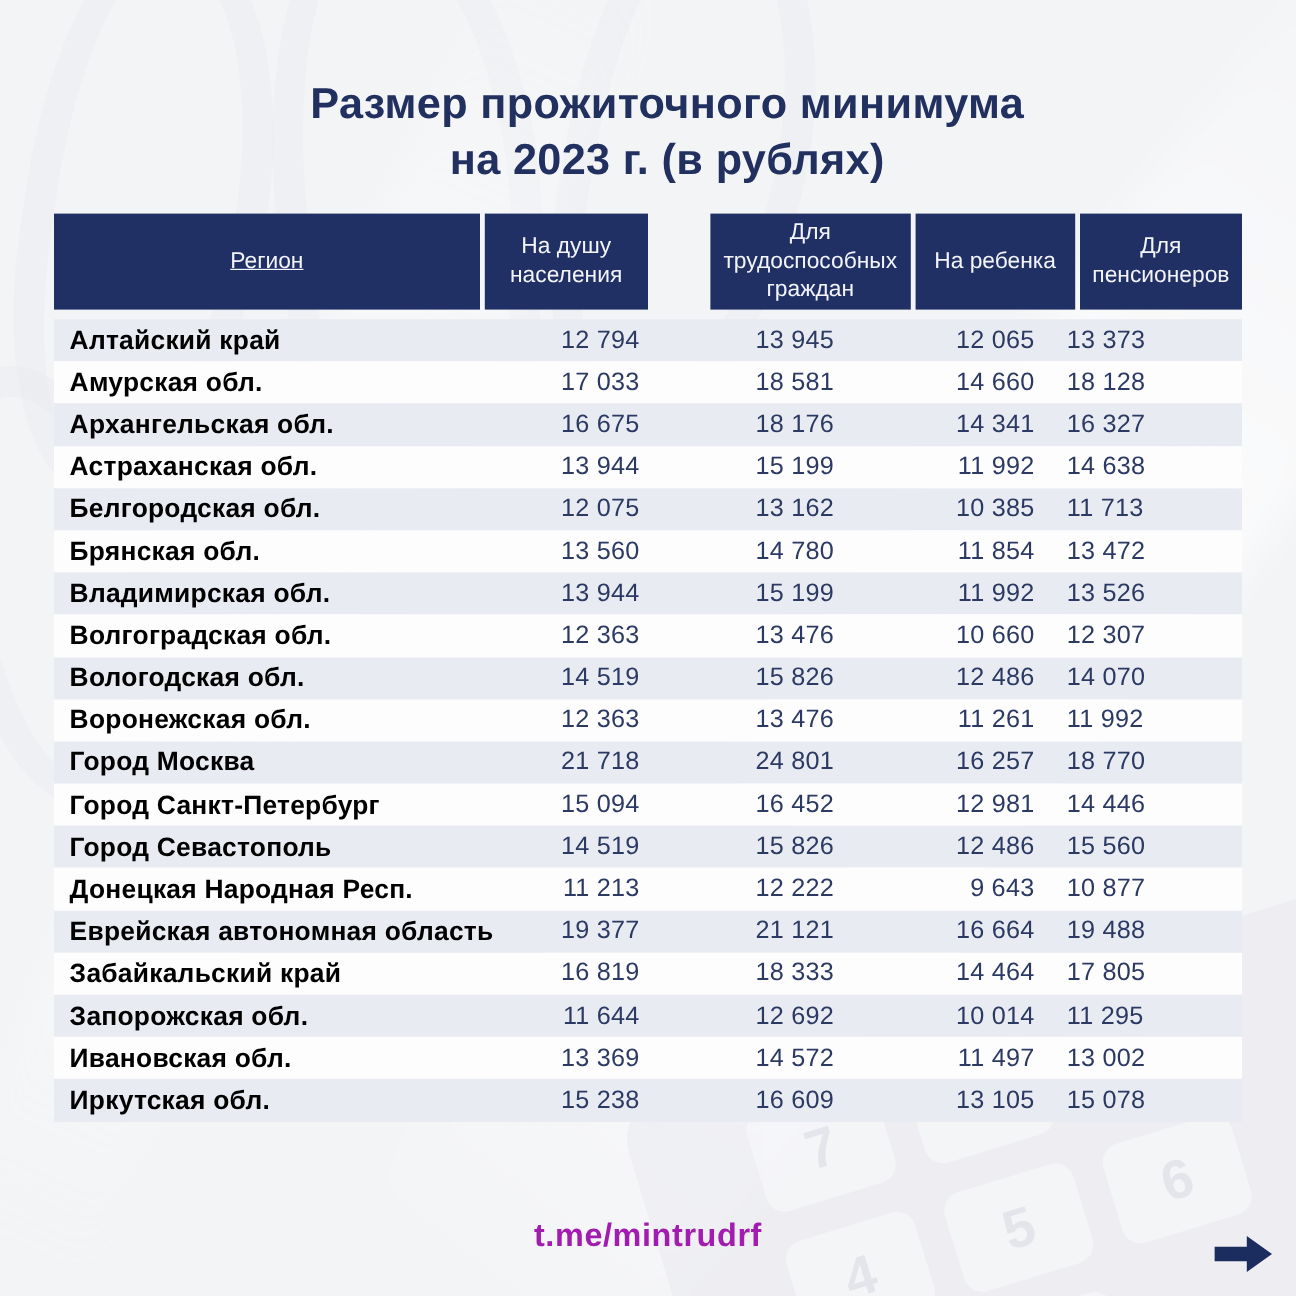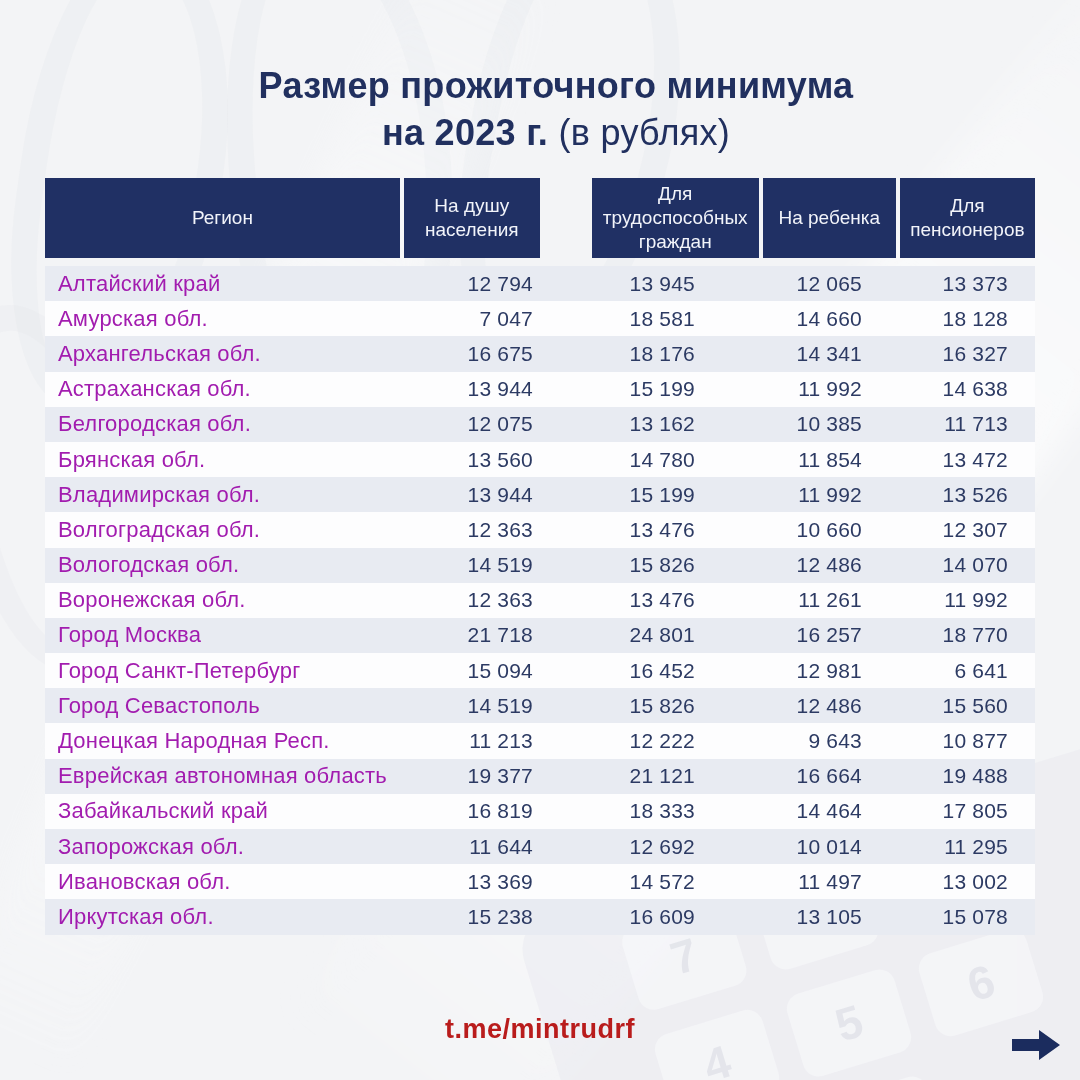--- a/index.html
+++ b/index.html
@@ -40,47 +40,47 @@
     background:rgba(252,253,255,0.75);
     display:flex; align-items:center; justify-content:center;
     font-size:46px; font-weight:bold; color:#dcdfe6;
   }
   
   .title {
     position:absolute; top:62px; left:16px; width:100%;
     text-align:center; font-size:36px; line-height:47px;
     font-weight:bold; color:#21305f; letter-spacing:.3px;
   }
-  .title .light { font-weight:normal; }
+  .title .light { font-weight:bold; }
   
   .table { position:absolute; left:45px; top:178px; width:990px; }
   .thead { display:flex; gap:4px; height:80px; }
   .th {
     background:#203064; color:#f2f4fa;
     display:flex; align-items:center; justify-content:center;
     text-align:center; font-size:19px; line-height:1.26;
     box-sizing:border-box; padding:0 8px;
   }
-  .th.w0 { width:380px; } .th.w1 { width:145px; } .th.w2 { width:178px;margin-left:48px; }
+  .th.w0 { width:380px;text-decoration:underline; } .th.w1 { width:145px; } .th.w2 { width:178px;margin-left:48px; }
   .th.w3 { width:144px; } .th.w4 { width:142px; }
   .tbody { margin-top:8px; }
   .trow { display:flex; height:35.2px; align-items:center; }
   .trow.odd  { background:#e8ebf2; }
   .trow.even { background:#fdfdfe; }
   .cell { box-sizing:border-box; font-size:21px; color:#2c3a63; letter-spacing:.2px; white-space:nowrap; }
-  .cell.c0 { width:384px; padding-left:13px; font-weight:normal; font-size:22px; color:#a21caf; }
+  .cell.c0 { width:384px; padding-left:13px; font-weight:bold; font-size:22px; color:#000000; }
   .cell.c1 { width:130px; text-align:right; padding-right:26px; }
   .cell.c2 { width:182px; text-align:right; padding-right:46px; }
   .cell.c3 { width:148px; text-align:right; padding-right:27px; }
-  .cell.c4 { width:146px; text-align:right; padding-right:27px; }
+  .cell.c4 { width:146px; text-align:left; padding-right:27px; }
   
   .footer-link {
     position:absolute; top:1014px; left:0; width:100%;
     text-align:center; font-size:27px; font-weight:bold;
-    color:#b91c1c; letter-spacing:.5px;
+    color:#a21caf; letter-spacing:.5px;
   }
   .arrow { position:absolute; left:1012px; top:1030px; width:48px; height:30px; }
 </style>
 </head>
 <body>
 
 <div class="canvas">
 
   <div class="bg-layer">
     <div class="blob b1"></div>
@@ -118,21 +118,21 @@
     <div class="tbody" id="tbody">
         <div class="trow odd">
           <div class="cell c0">Алтайский край</div>
           <div class="cell c1">12 794</div>
           <div class="cell c2">13 945</div>
           <div class="cell c3">12 065</div>
           <div class="cell c4">13 373</div>
         </div>
         <div class="trow even">
           <div class="cell c0">Амурская обл.</div>
-          <div class="cell c1">7 047</div>
+          <div class="cell c1">17 033</div>
           <div class="cell c2">18 581</div>
           <div class="cell c3">14 660</div>
           <div class="cell c4">18 128</div>
         </div>
         <div class="trow odd">
           <div class="cell c0">Архангельская обл.</div>
           <div class="cell c1">16 675</div>
           <div class="cell c2">18 176</div>
           <div class="cell c3">14 341</div>
           <div class="cell c4">16 327</div>
@@ -191,21 +191,21 @@
           <div class="cell c1">21 718</div>
           <div class="cell c2">24 801</div>
           <div class="cell c3">16 257</div>
           <div class="cell c4">18 770</div>
         </div>
         <div class="trow even">
           <div class="cell c0">Город Санкт-Петербург</div>
           <div class="cell c1">15 094</div>
           <div class="cell c2">16 452</div>
           <div class="cell c3">12 981</div>
-          <div class="cell c4">6 641</div>
+          <div class="cell c4">14 446</div>
         </div>
         <div class="trow odd">
           <div class="cell c0">Город Севастополь</div>
           <div class="cell c1">14 519</div>
           <div class="cell c2">15 826</div>
           <div class="cell c3">12 486</div>
           <div class="cell c4">15 560</div>
         </div>
         <div class="trow even">
           <div class="cell c0">Донецкая Народная Респ.</div>

